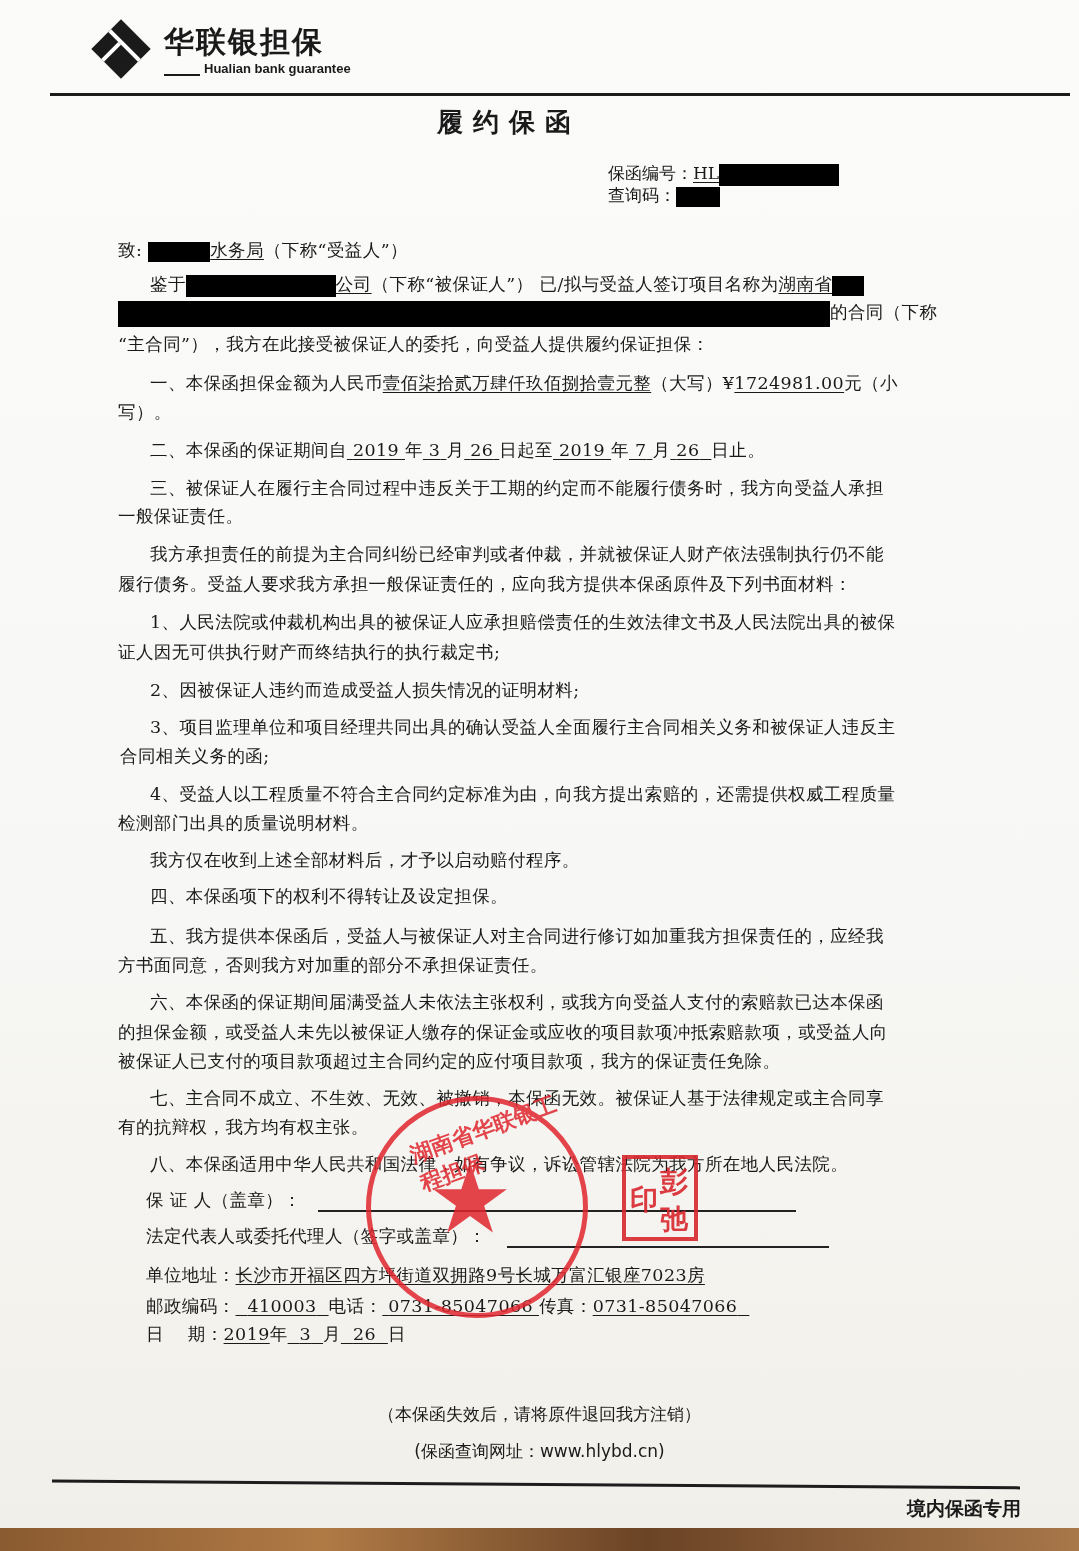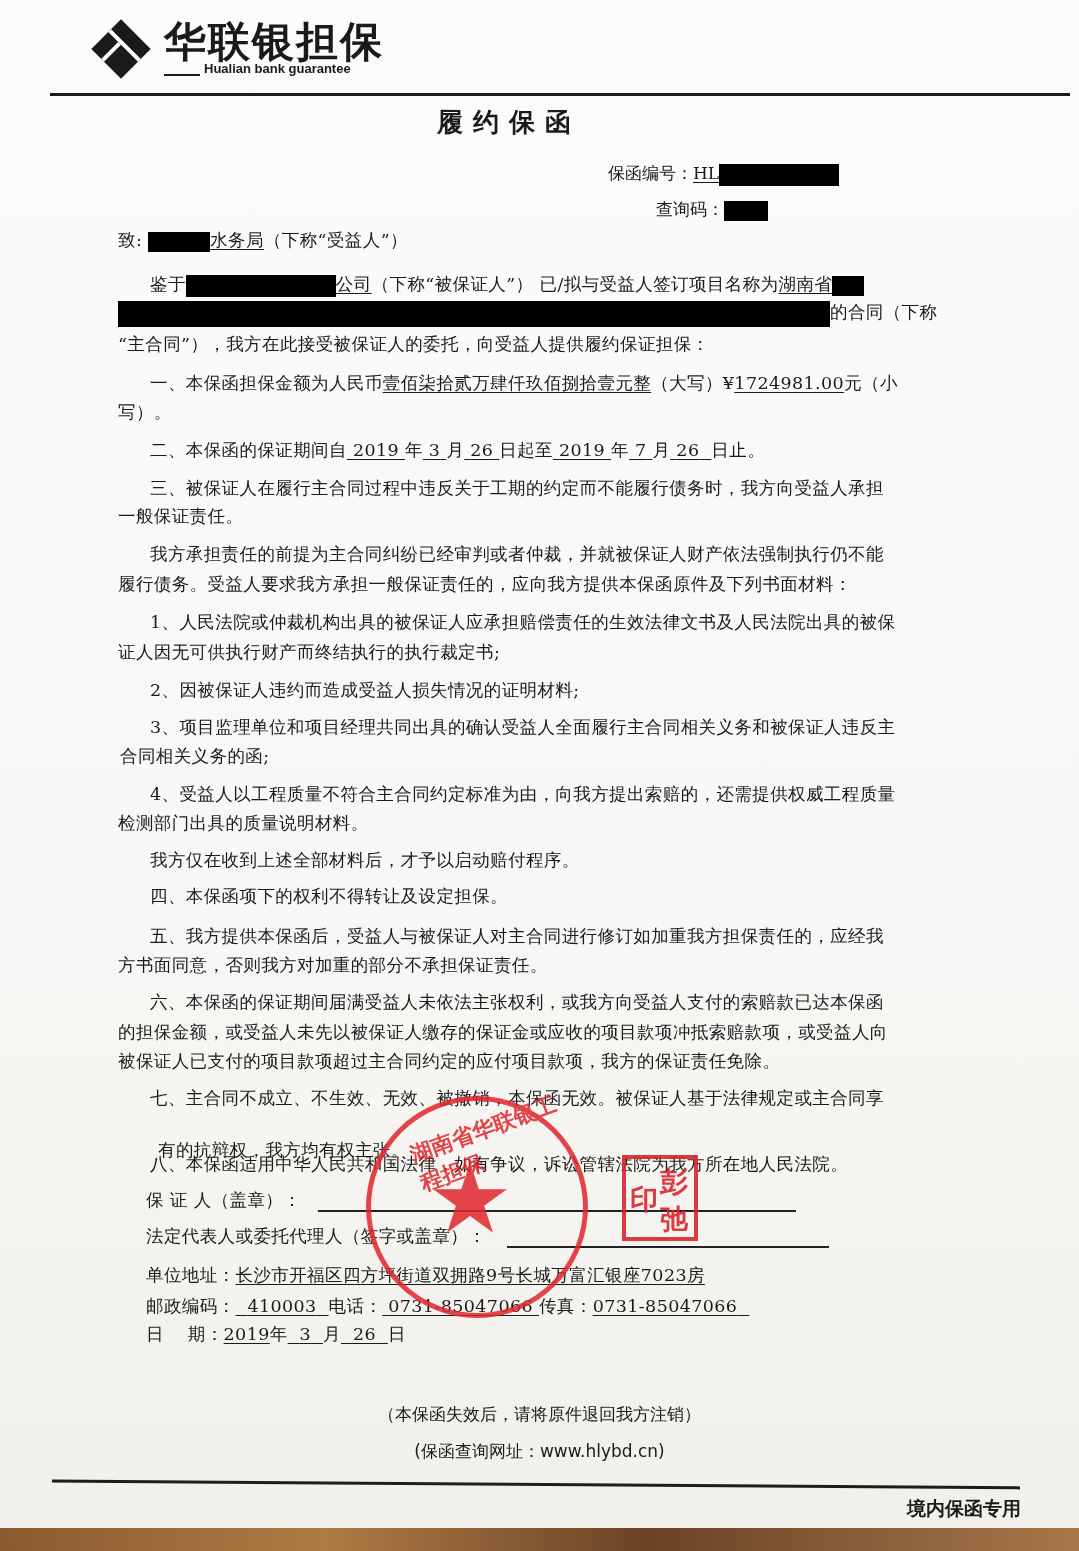--- a/index.html
+++ b/index.html
@@ -14,21 +14,21 @@
     position:absolute; left:0; top:0; width:1079px; height:1551px;
     background:linear-gradient(180deg,#fbfbfa 0%, #f7f7f5 60%, #f1efe9 100%);
   }
   .header-rule {
     position:absolute; left:50px; top:93px; width:1020px; height:3px; background:#1c1c1c;
   }
   .logo { position:absolute; left:90px; top:18px; display:flex; align-items:center; }
   .logo-mark { width:62px; height:62px; position:relative; }
   .logo-text { margin-left:12px; }
   .logo-cn {
-    font-family:"DejaVu Sans", sans-serif; font-size:42px; font-weight:bold; letter-spacing:2px; color:#1a1a1a; line-height:38px;
+    font-family:"DejaVu Sans", sans-serif; font-size:30px; font-weight:bold; letter-spacing:2px; color:#1a1a1a; line-height:38px;
   }
   .logo-en {
     font-family:"Liberation Sans", sans-serif; font-size:13px; font-weight:bold; color:#1a1a1a; display:flex; align-items:flex-end;
   }
   .logo-en .dash { display:inline-block; width:36px; height:2px; background:#1a1a1a; margin-right:4px; }
 
   .title {
     position:absolute; left:0; width:1018px; top:105px; text-align:center;
     font-family:"DejaVu Sans", sans-serif; font-size:26px; font-weight:bold; letter-spacing:10px;
   }
@@ -82,25 +82,25 @@
         </div>
     </div>
   </div>
   <div class="header-rule"></div>
 
   <div class="title">履约保函</div>
 
   <div class="meta" style="top:162px;">
     <span>保函编号：</span><span class="u">HL</span><span class="redact" style="width:120px;height:22px;"></span>
   </div>
-  <div class="meta" style="top:198px;margin-left:48px;">
+  <div class="meta" style="top:184px;">
     <span>查询码：</span><span class="redact" style="width:44px;height:20px;"></span>
   </div>
 
-  <div class="line" style="left:118px;top:228px;">
+  <div class="line" style="left:118px;top:238px;">
     <span>致:</span><span class="redact" style="width:62px;height:20px;margin-left:6px;"></span><span class="u">水务局</span><span>（下称“受益人”）</span>
   </div>
 
   <div class="line" style="left:150px;top:272px;">
     <span>鉴于</span><span class="redact" style="width:150px;height:22px;"></span><span class="u">公司</span><span>（下称“被保证人”） 已/拟与受益人签订项目名称为</span><span class="u">湖南省</span><span class="redact" style="width:32px;height:20px;"></span>
   </div>
   <div class="line" style="left:118px;top:300px;">
     <span class="redact" style="width:712px;height:26px;"></span><span>的合同（下称</span>
   </div>
   <div class="line" style="left:118px;top:332px;">“主合同”），我方在此接受被保证人的委托，向受益人提供履约保证担保：</div>
@@ -131,21 +131,21 @@
   <div class="line" style="left:150px;top:884px;">四、本保函项下的权利不得转让及设定担保。</div>
 
   <div class="line" style="left:150px;top:924px;">五、我方提供本保函后，受益人与被保证人对主合同进行修订如加重我方担保责任的，应经我</div>
   <div class="line" style="left:118px;top:953px;">方书面同意，否则我方对加重的部分不承担保证责任。</div>
 
   <div class="line" style="left:150px;top:990px;">六、本保函的保证期间届满受益人未依法主张权利，或我方向受益人支付的索赔款已达本保函</div>
   <div class="line" style="left:118px;top:1020px;">的担保金额，或受益人未先以被保证人缴存的保证金或应收的项目款项冲抵索赔款项，或受益人向</div>
   <div class="line" style="left:118px;top:1049px;">被保证人已支付的项目款项超过主合同约定的应付项目款项，我方的保证责任免除。</div>
 
   <div class="line" style="left:150px;top:1086px;">七、主合同不成立、不生效、无效、被撤销，本保函无效。被保证人基于法律规定或主合同享</div>
-  <div class="line" style="left:118px;top:1138px;margin-left:40px;">有的抗辩权，我方均有权主张。</div>
+  <div class="line" style="left:118px;top:1115px;">有的抗辩权，我方均有权主张。</div>
   <div class="line" style="left:150px;top:1152px;">八、本保函适用中华人民共和国法律，如有争议，诉讼管辖法院为我方所在地人民法院。</div>
 
   <div class="line" style="left:146px;top:1188px;text-align:center;">保 证 人（盖章）：</div>
   <div class="sig-line" style="left:318px;top:1210px;width:478px;"></div>
 
   <div class="line" style="left:146px;top:1224px;">法定代表人或委托代理人（签字或盖章）：</div>
   <div class="sig-line" style="left:507px;top:1246px;width:322px;"></div>
 
   <div class="line" style="left:146px;top:1263px;">
     <span>单位地址：</span><span class="u">长沙市开福区四方坪街道双拥路9号长城万富汇银座7023房</span>

